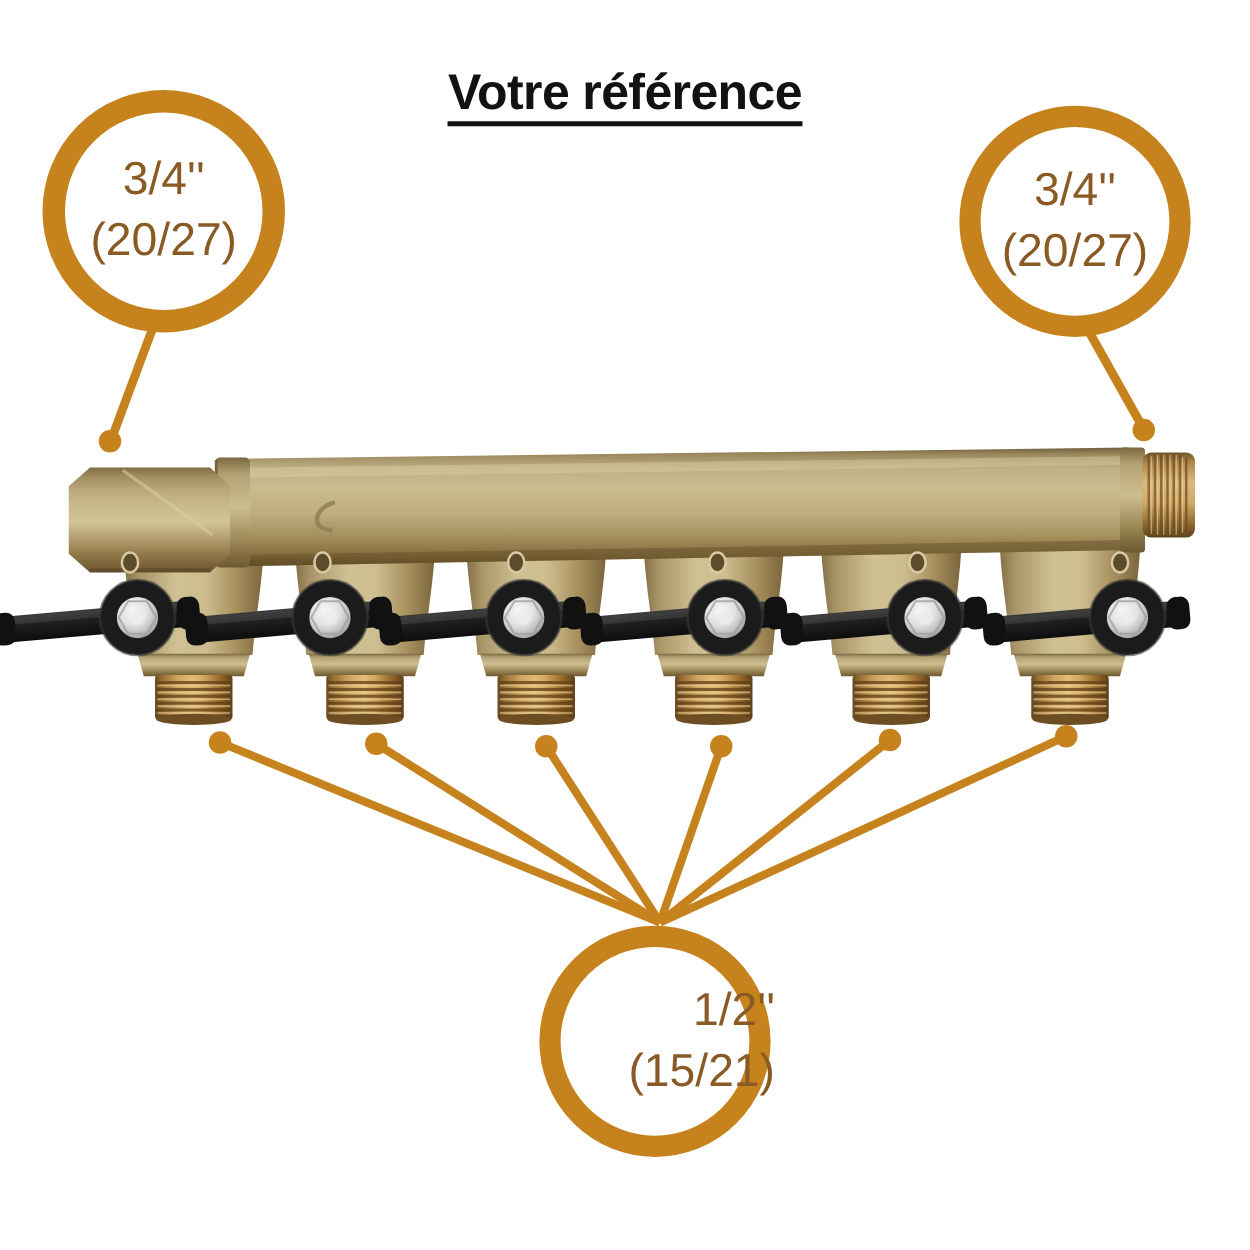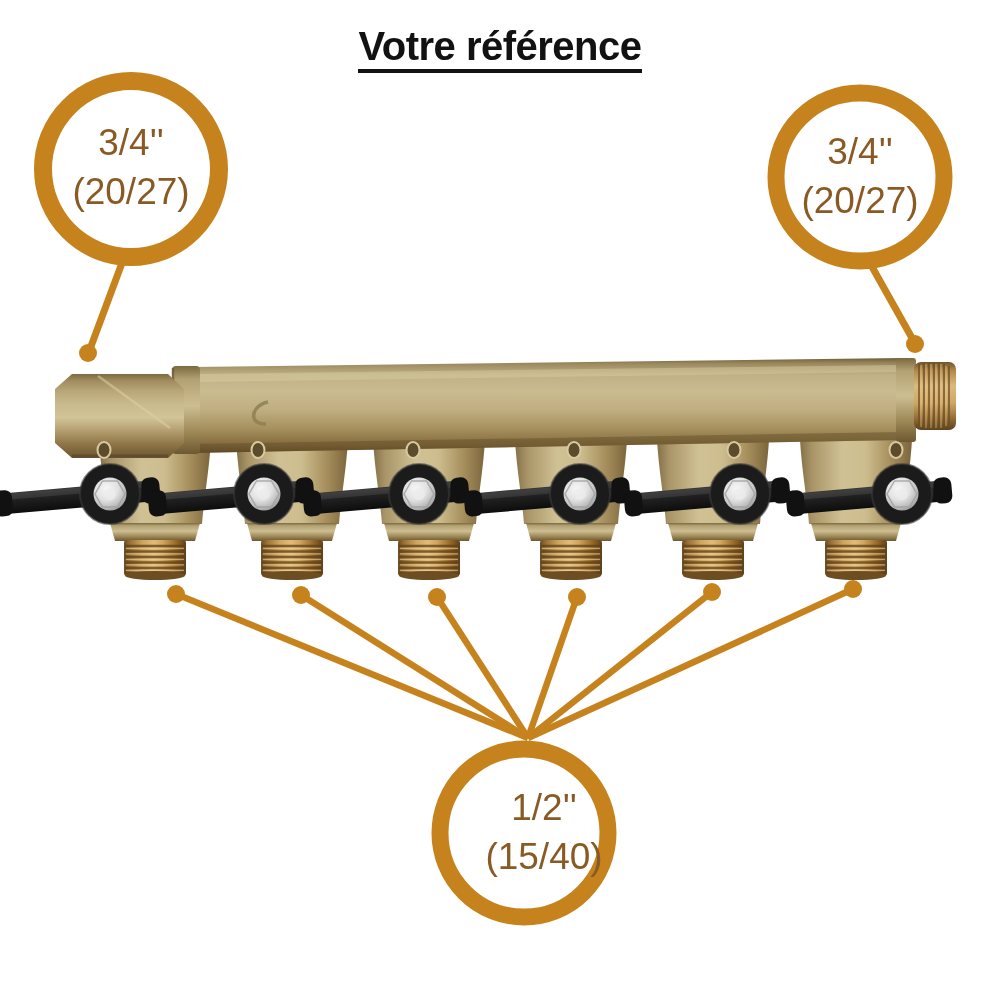--- a/index.html
+++ b/index.html
@@ -13,30 +13,30 @@
     position:relative;width:1000px;height:1000px;background:var(--background);
     font-family:"Liberation Sans", sans-serif;overflow:hidden;
   }
   .fig-svg{position:absolute;left:0;top:0;width:1000px;height:1000px;}
   .page-title{
     position:absolute;left:0;right:0;top:26px;text-align:center;
     font-size:40px;font-weight:bold;color:var(--title-text);line-height:1.0;
     letter-spacing:-0.5px;
   }
   .page-title .u{
-    display:inline-block;border-bottom:4px solid var(--title-text);padding-bottom:3px;
+    display:inline-block;border-bottom:4px solid var(--title-text);padding-bottom:3px;margin-top:28px;
   }
   .callout-text{
     position:absolute;width:200px;text-align:center;
     font-size:37px;font-weight:normal;color:var(--label-text);line-height:1.32;
     white-space:nowrap;
   }
   .co-left{left:31px;top:119px;}
   .co-right{left:760px;top:128px;}
-  .co-bottom{left:444px;top:784px;}
+  .co-bottom{left:420px;top:784px;text-align:right;}
   .acc-stroke{stroke:var(--accent);}
   .acc-fill{fill:var(--accent);}
 </style>
 </head>
 <body>
 
 <div class="canvas">
 
   <div class="page-title">
     <span class="u">Votre référence</span>
@@ -426,16 +426,16 @@
   <div class="callout-text co-left">
     <div>3/4''</div>
     <div>(20/27)</div>
   </div>
   <div class="callout-text co-right">
     <div>3/4''</div>
     <div>(20/27)</div>
   </div>
   <div class="callout-text co-bottom">
     <div>1/2''</div>
-    <div>(15/40)</div>
+    <div>(15/21)</div>
   </div>
 
 </div>
 
 </body></html>

